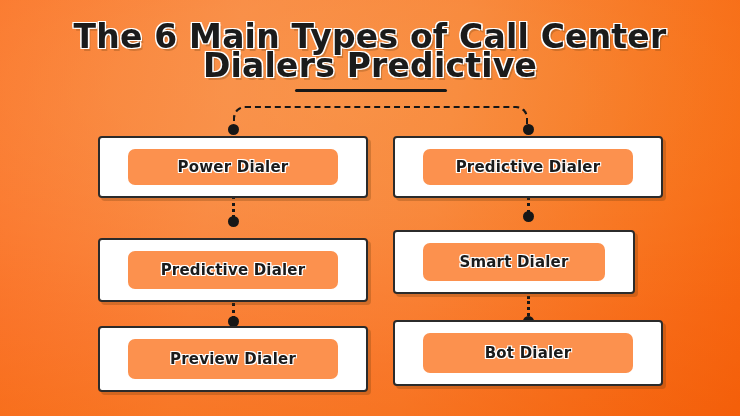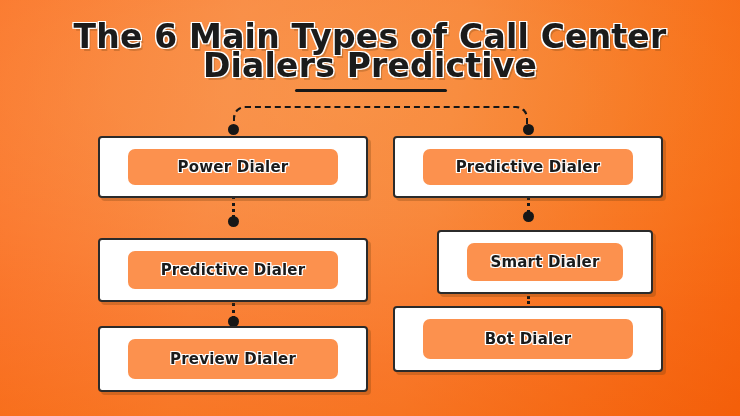--- a/index.html
+++ b/index.html
@@ -150,25 +150,25 @@
       <span class="card-label">Predictive Dialer</span>
     </div>
   </div>
 
   <div class="card" style="left:393px; top:136px; width:270px; height:62px;">
     <div class="card-inner">
       <span class="card-label">Predictive Dialer</span>
     </div>
   </div>
 
-  <div class="card" style="left:393px; top:230px; width:216px; height:64px;margin-left:44px;">
+  <div class="card" style="left:393px; top:230px; width:242px; height:64px;">
     <div class="card-inner">
       <span class="card-label">Smart Dialer</span>
     </div>
   </div>
 
-  <div class="card" style="left:393px; top:306px; width:270px; height:66px;">
+  <div class="card" style="left:393px; top:320px; width:270px; height:66px;">
     <div class="card-inner">
       <span class="card-label">Bot Dialer</span>
     </div>
   </div>
 
 </div>
 
 </body></html>

